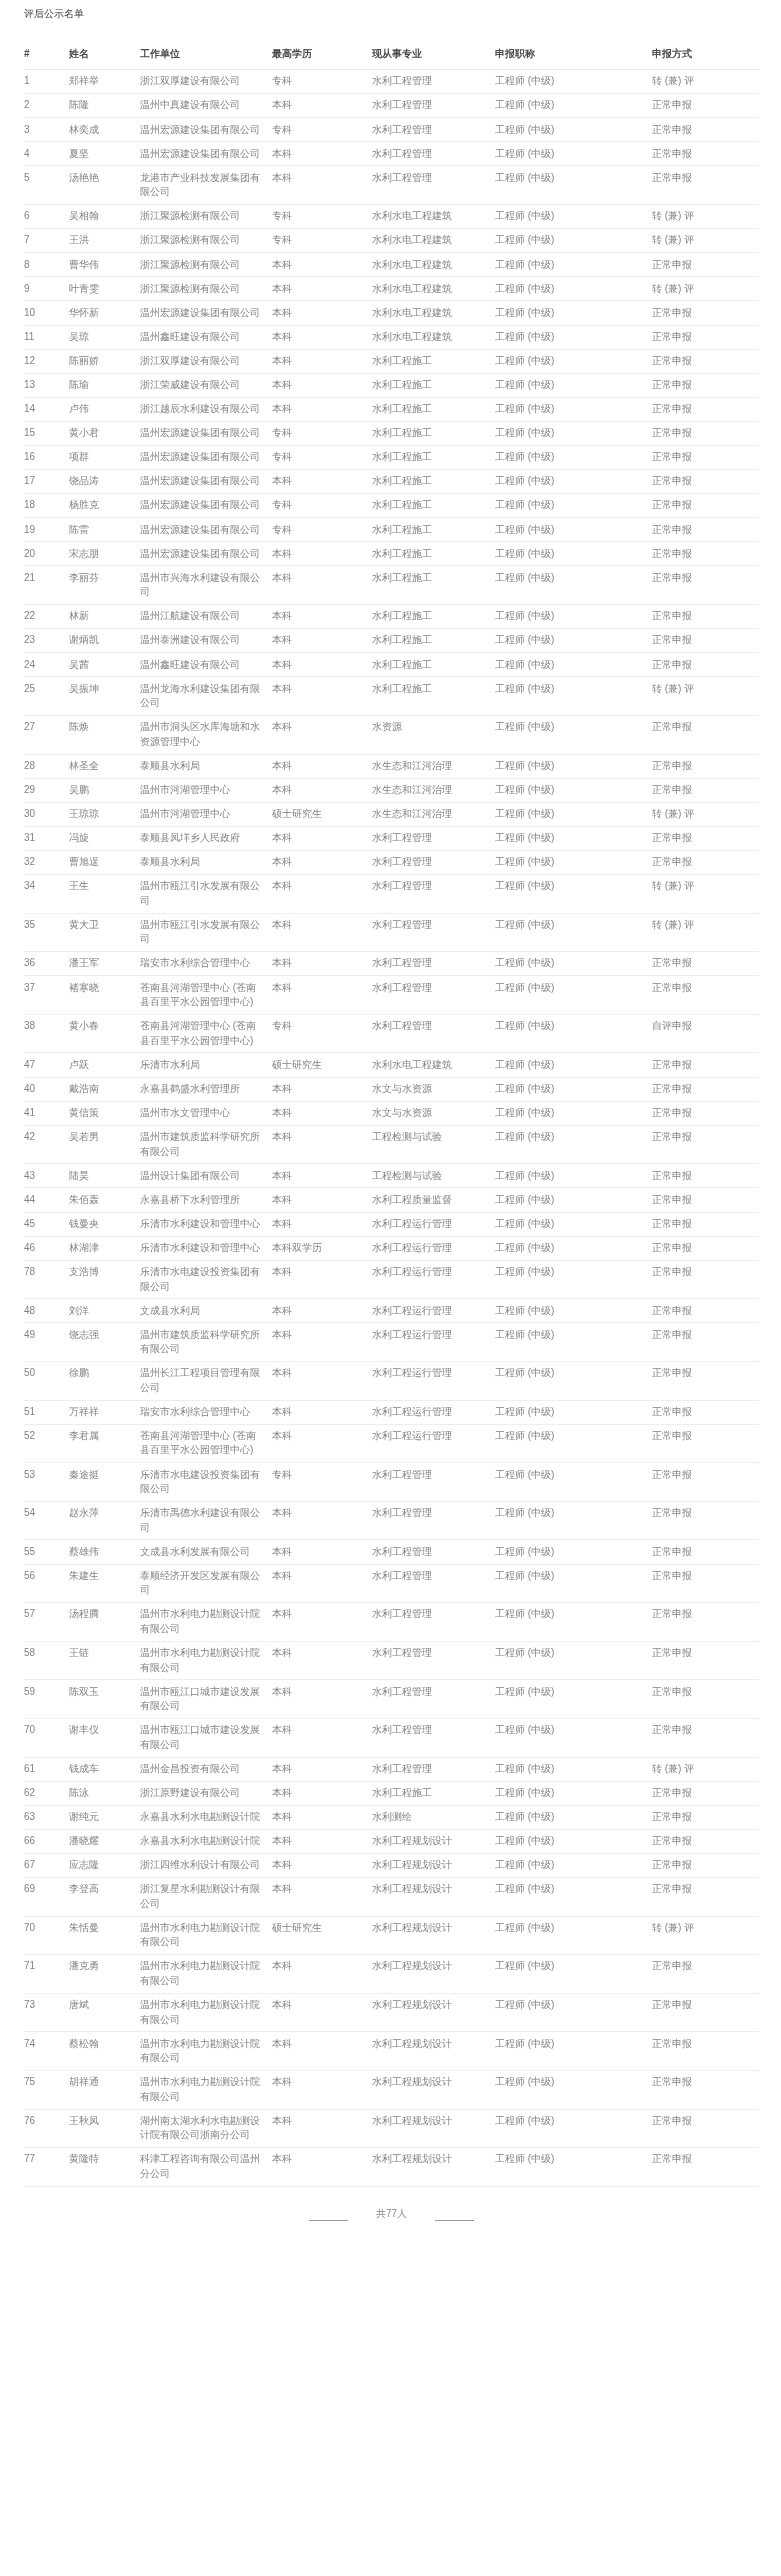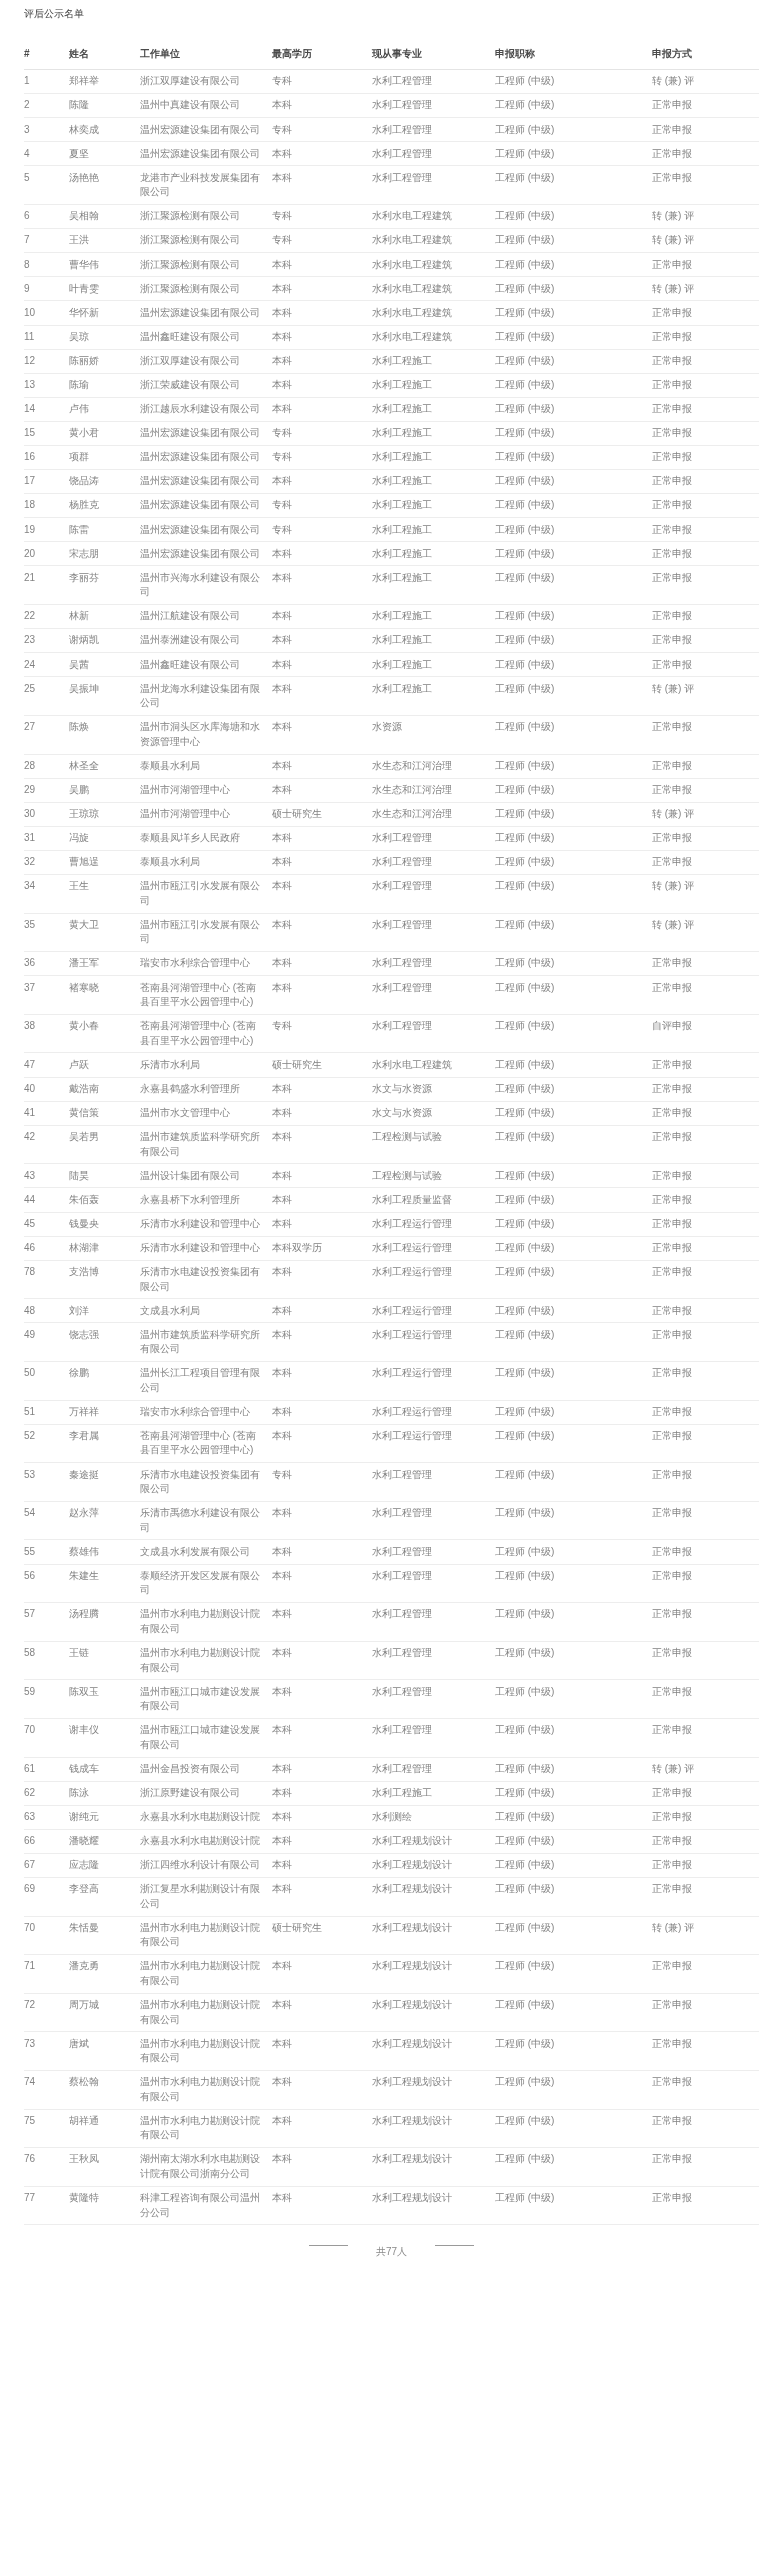--- a/index.html
+++ b/index.html
@@ -5,21 +5,21 @@
   html,body{margin:0;padding:0;background:#fff;}
   body{font-family:"Liberation Sans","DejaVu Sans",sans-serif;-webkit-font-smoothing:antialiased;}
   .page{width:781px;box-sizing:border-box;padding:7.2px 22px 35px 24px;background:#fff;}
   .page-title{font-size:10px;color:#3c3c3c;margin:0 0 17.4px 0;}
   table.list{width:100%;border-collapse:collapse;table-layout:fixed;}
   th{font-size:10px;font-weight:bold;color:#4a4a4a;text-align:left;
      padding:8px 7.2px 8px 0;border-bottom:0.7px solid #e4e4e4;line-height:14.5px;}
   td{font-size:10px;color:#828282;text-align:left;vertical-align:top;
      padding:4.3px 7.2px 4.3px 0;border-bottom:0.7px solid #ededed;line-height:14.5px;
      word-break:break-all;}
-  .footer{margin-top:20px;display:flex;align-items:flex-start;justify-content:center;
+  .footer{margin-top:20px;display:flex;align-items:flex-end;justify-content:center;
           gap:28px;color:#8a8a8a;font-size:10px;}
   .footer .dash{width:39px;height:0;border-top:0.7px solid #9a9a9a;}
 </style>
 </head>
 <body>
 
 <div class="page">
 
   <div class="page-title">评后公示名单</div>
 
@@ -703,29 +703,20 @@
   <tr>
     <td>71</td>
     <td>潘克勇</td>
     <td>温州市水利电力勘测设计院有限公司</td>
     <td>本科</td>
     <td>水利工程规划设计</td>
     <td>工程师 (中级)</td>
     <td>正常申报</td>
   </tr>
 
-  <tr>
-    <td>72</td>
-    <td>周万城</td>
-    <td>温州市水利电力勘测设计院有限公司</td>
-    <td>本科</td>
-    <td>水利工程规划设计</td>
-    <td>工程师 (中级)</td>
-    <td>正常申报</td>
-  </tr>
 
   <tr>
     <td>73</td>
     <td>唐斌</td>
     <td>温州市水利电力勘测设计院有限公司</td>
     <td>本科</td>
     <td>水利工程规划设计</td>
     <td>工程师 (中级)</td>
     <td>正常申报</td>
   </tr>

